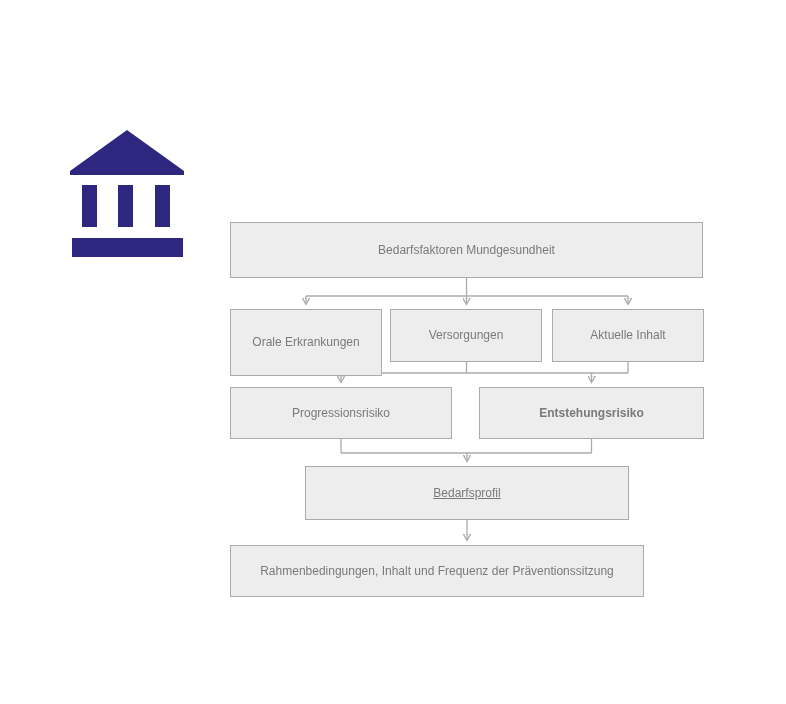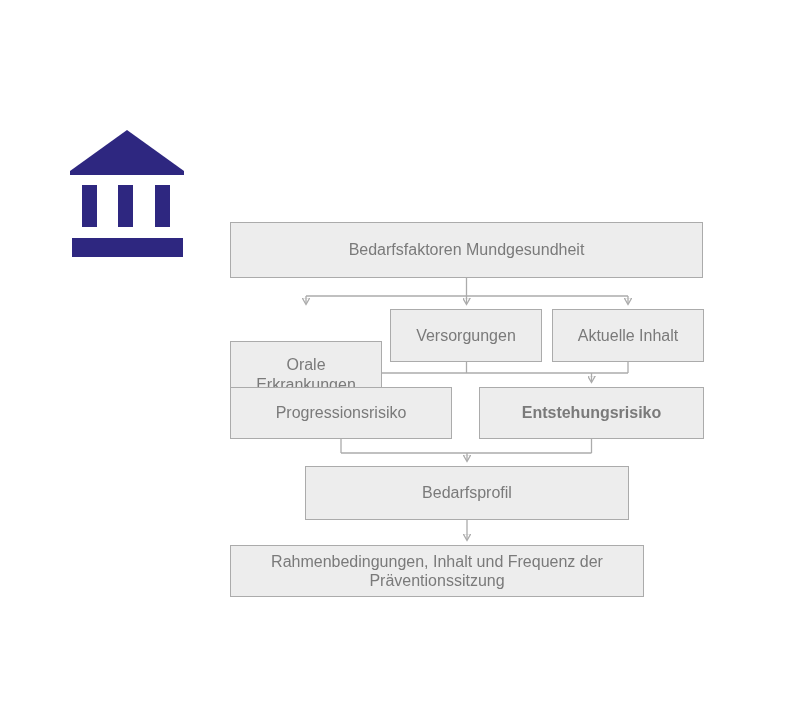--- a/index.html
+++ b/index.html
@@ -43,31 +43,31 @@
   }
   .node {
     position: absolute;
     background: var(--box-fill);
     border: 1px solid var(--box-border);
     display: flex;
     align-items: center;
     justify-content: center;
     text-align: center;
     color: var(--text-color);
-    font-size: 16px;
+    font-size: 12px;
     line-height: 1.2;
     padding: 5px 6px;
   }
   .node-0 { left: 230px; top: 222px; width: 473px; height: 56px; }
-  .node-1 { left: 230px; top: 309px; width: 152px; height: 67px; margin-top: 32px; }
+  .node-1 { left: 230px; top: 309px; width: 152px; height: 67px; }
   .node-2 { left: 390px; top: 309px; width: 152px; height: 53px; text-align: center; }
   .node-3 { left: 552px; top: 309px; width: 152px; height: 53px; }
   .node-4 { left: 230px; top: 387px; width: 222px; height: 52px; text-align: right; }
   .node-5 { left: 479px; top: 387px; width: 225px; height: 52px; font-weight: bold; }
-  .node-6 { left: 305px; top: 466px; width: 324px; height: 54px; }
+  .node-6 { left: 305px; top: 466px; width: 324px; height: 54px; text-decoration: underline; }
   .node-7 { left: 230px; top: 545px; width: 414px; height: 52px; }
 </style>
 </head>
 <body>
 
 <div class="canvas">
 
   <svg class="logo" viewBox="0 0 114 129" xmlns="http://www.w3.org/2000/svg" aria-hidden="true">
     <g fill="var(--icon-color)">
       <polygon points="57,1 114,42 114,46 0,46 0,42"></polygon>

